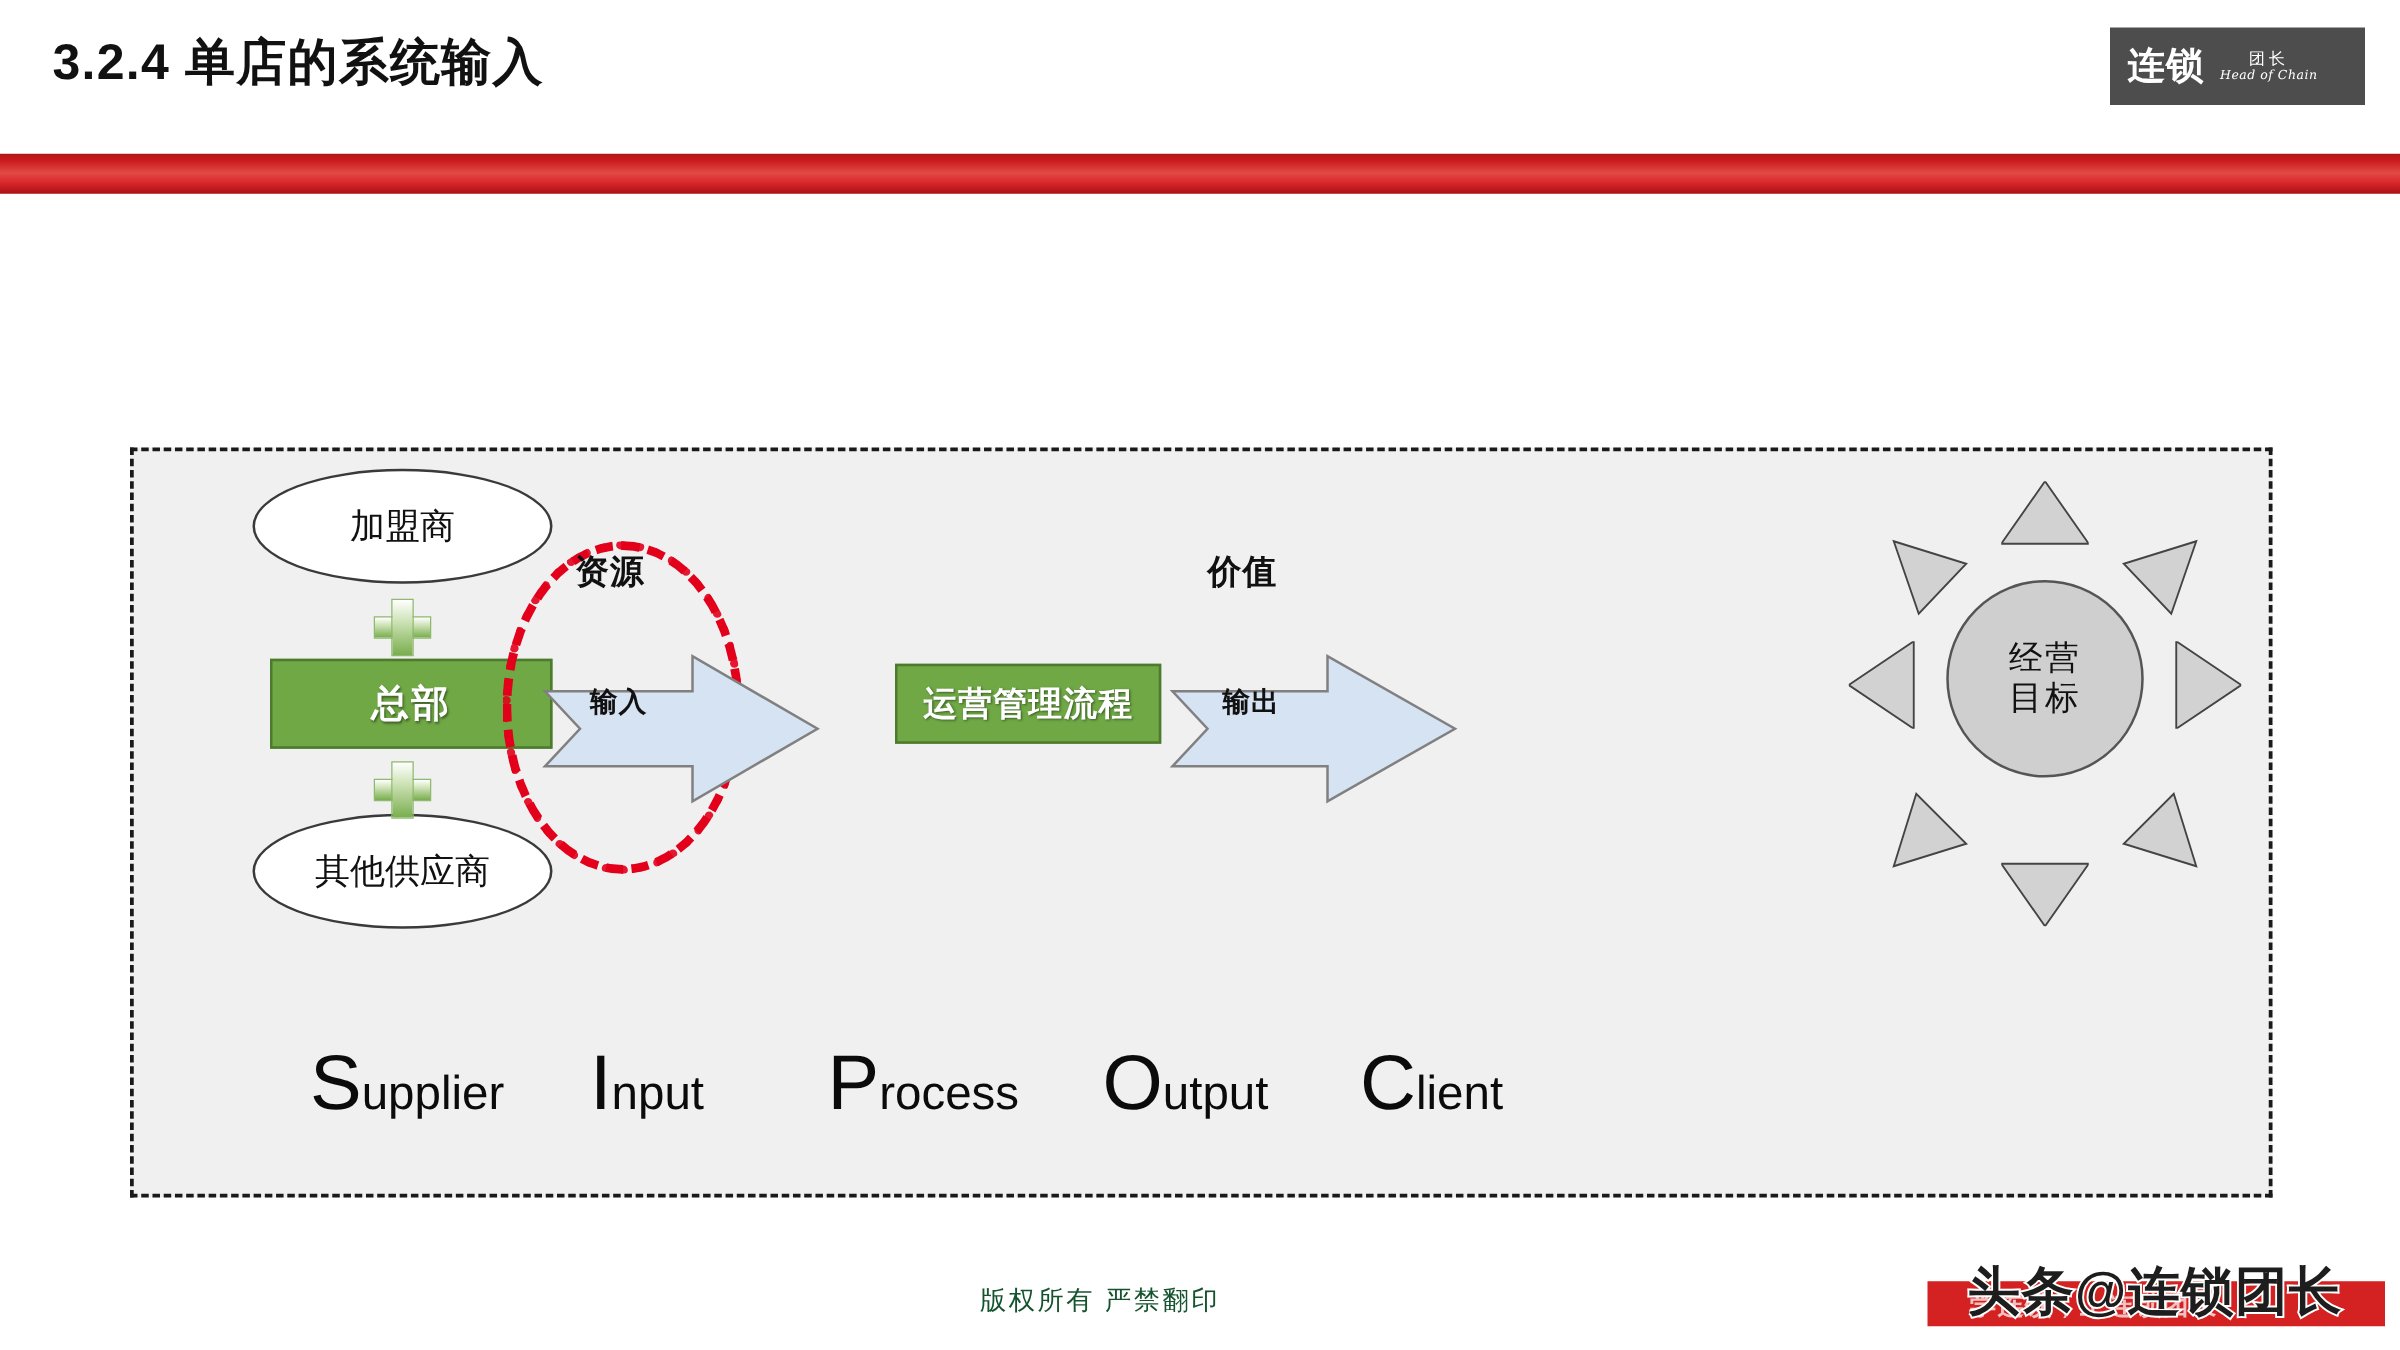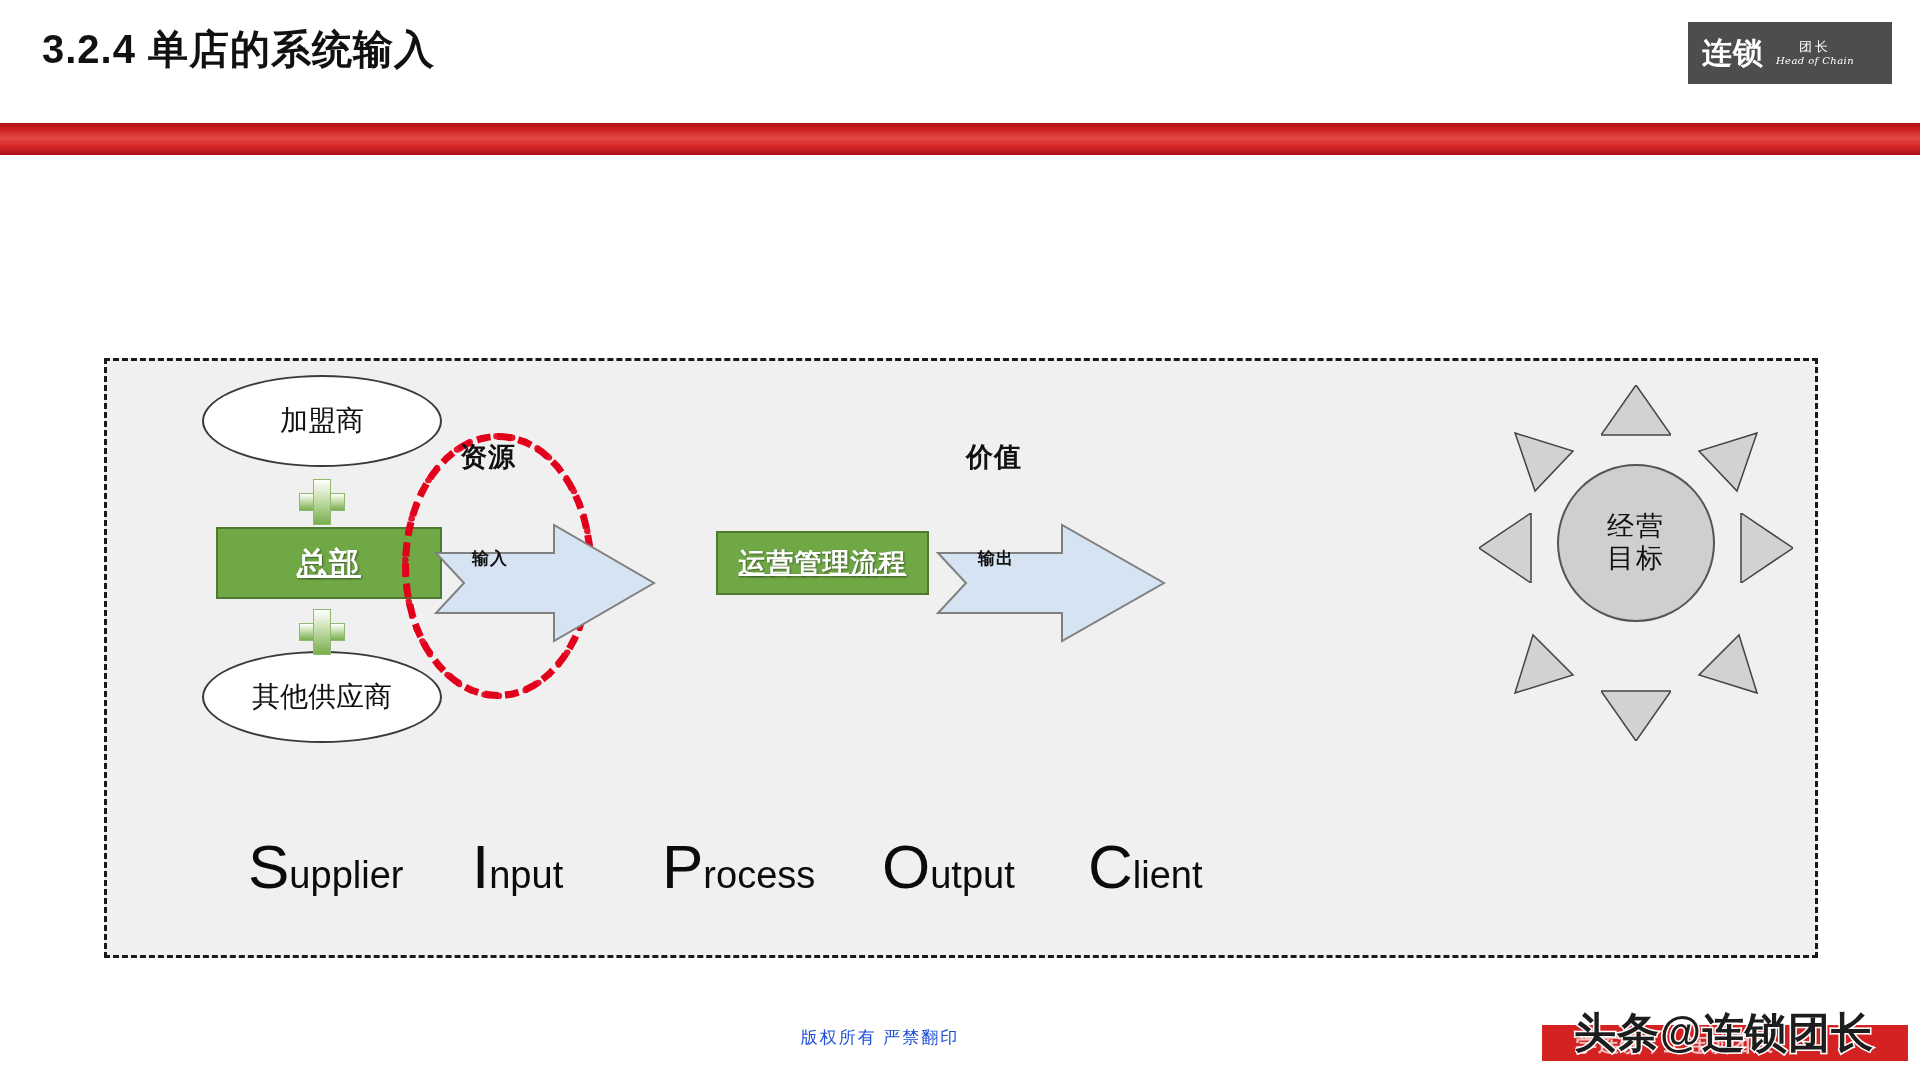--- a/index.html
+++ b/index.html
@@ -82,21 +82,20 @@
   .plus .bar.h { left: 0; top: 14px; width: 46px; height: 18px; }
   .plus .bar.v { left: 14px; top: 0; width: 18px; height: 46px; }
 
   
   .greenbox {
     position: absolute;
     background: #6fa845; border: 2px solid #4e7a2f;
     display: flex; align-items: center; justify-content: center;
     color: #ffffff; font-weight: bold;
     text-shadow: 1px 1px 2px rgba(0,0,0,.45);
-    text-decoration: underline;
   }
   #box-hq      { left: 96px;  top: 166px; width: 226px; height: 72px; font-size: 30px; letter-spacing: 2px; }
   #box-process { left: 596px; top: 170px; width: 213px; height: 64px; font-size: 27px; letter-spacing: 1px; }
 
   
   .red-circle {
     position: absolute; left: 282px; top: 72px; width: 192px; height: 266px;
     border: 7px dashed #e3001b; border-radius: 50%;
     background: transparent;
   }
@@ -108,21 +107,21 @@
   }
 
   
   .block-arrow { position: absolute; }
   .block-arrow svg { display: block; overflow: visible; }
   .arrow-top-label {
     position: absolute; font-size: 27px; font-weight: bold; color: #111;
     white-space: nowrap; letter-spacing: 1px;
   }
   .arrow-mid-label {
-    position: absolute; font-size: 17px; font-weight: bold; color: #111;
+    position: absolute; font-size: 22px; font-weight: bold; color: #111;
     white-space: nowrap; letter-spacing: 1px;
   }
 
   
   #client-ellipse {
     position: absolute; left: 1108px; top: 138px; width: 210px; height: 142px;
     background: #c70000; border: 2px solid #7a0000; border-radius: 50%;
     display: flex; align-items: center; justify-content: center;
     color: #fff; font-size: 30px; font-weight: bold; letter-spacing: 2px;
     text-shadow: 1px 1px 3px rgba(0,0,0,.5);
@@ -144,21 +143,21 @@
   .sipoc-item {
     position: absolute; white-space: nowrap; color: #0b0b0b;
     font-family: "Liberation Sans", "DejaVu Sans", sans-serif;
   }
   .sipoc-item .cap { font-size: 62px; font-weight: normal; letter-spacing: 0; }
   .sipoc-item .rest { font-size: 38px; font-weight: normal; letter-spacing: 0; }
 
   
   .footer-note {
     position: absolute; left: 0; top: 1026px; width: 1760px;
-    text-align: center; font-size: 17px; color: #1d4ed8; letter-spacing: 2px;
+    text-align: center; font-size: 21px; color: #14532d; letter-spacing: 2px;
   }
   
   #watermark { position: absolute; left: 1528px; top: 1002px; width: 392px; height: 78px; }
   #wm-band {
     position: absolute; left: 14px; top: 23px; width: 366px; height: 36px;
     background: #d42121;
   }
   #wm-main {
     position: absolute; left: 0; top: 0; width: 392px; height: 62px;
     display: flex; align-items: center; justify-content: center;

